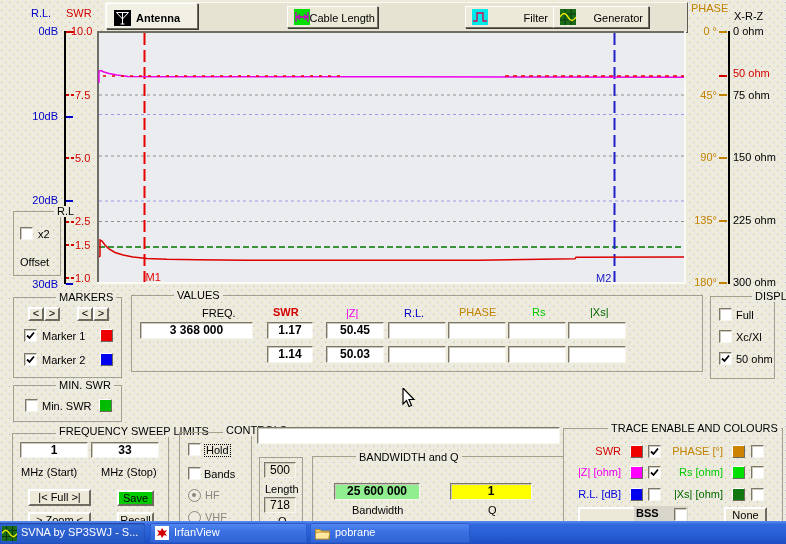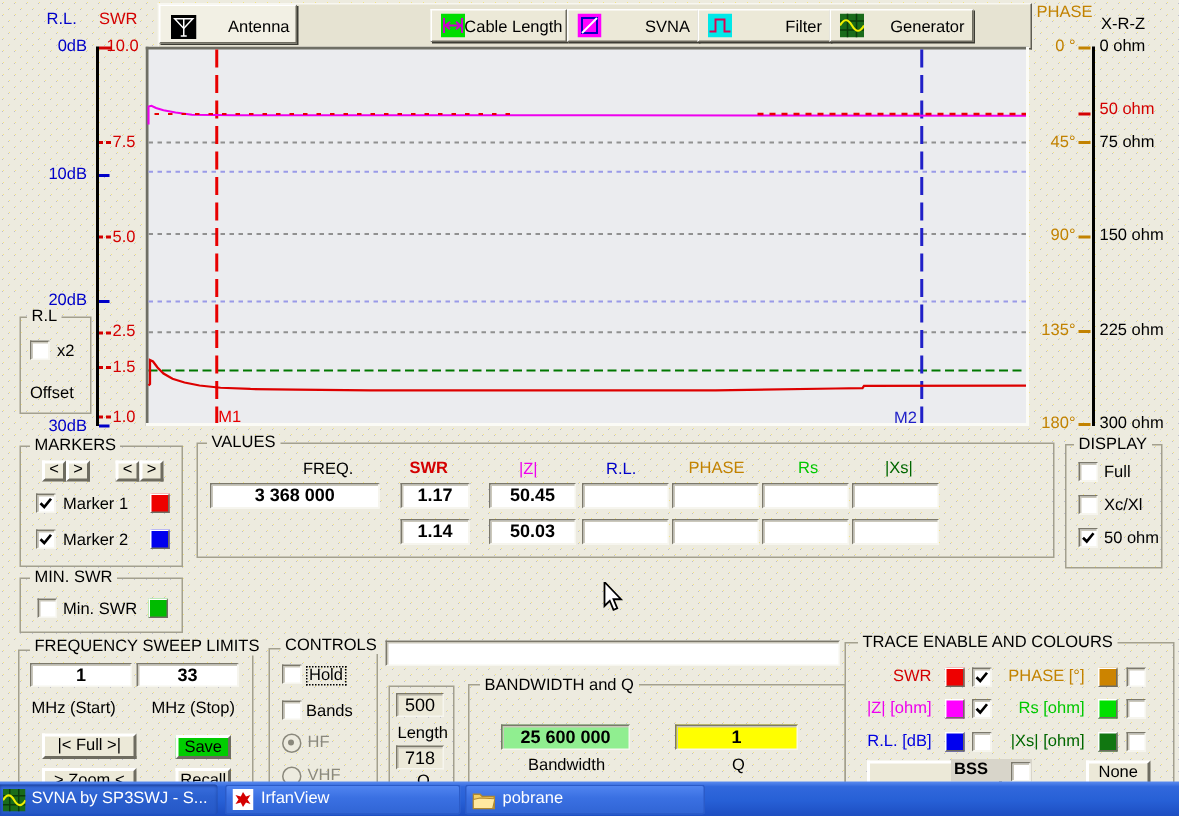--- a/index.html
+++ b/index.html
@@ -5,21 +5,21 @@
   font-family:"Liberation Sans",sans-serif;font-size:11px;color:#000;
   background-color:#EDEBDF;
   background-image:
    radial-gradient(circle 1px at 2.5px 1.5px, #F3E383 50%, transparent 51%),
    radial-gradient(circle 1px at 6.5px 5.5px, #F3E383 50%, transparent 51%),
    radial-gradient(circle 1px at 1.5px 2.5px, #BDBDCA 50%, transparent 51%),
    radial-gradient(circle 1px at 5.5px 6.5px, #BDBDCA 50%, transparent 51%);
   background-size:8px 8px;}
 .abs{position:absolute;}
 .grp{position:absolute;border:1px solid #A3A08E;}
-.glabel{position:absolute;background:#EDEBDF;padding:0 3px;line-height:11px;white-space:nowrap;}
+.glabel{position:absolute;background:#EDEBDF;padding:0 3px;line-height:11px;white-space:nowrap;margin-left:36px;}
 .btn{position:absolute;background:#ECE9D8;
   border:2px solid;border-color:#FFFFFF #6E6C60 #6E6C60 #FFFFFF;
   text-align:center;font-size:11px;line-height:12px;white-space:nowrap;}
 .tb{position:absolute;background:#FFFFFF;
   border:1px solid;border-color:#7B786B #F6F5EE #F6F5EE #7B786B;
   box-shadow:inset 1px 1px 0 #CBC8BB;
   text-align:center;font-weight:bold;font-size:12px;}
 .cb{position:absolute;width:11px;height:11px;background:#FFFFFF;
   border:1px solid;border-color:#7B786B #F6F5EE #F6F5EE #7B786B;
   box-shadow:inset 1px 1px 0 #CBC8BB;}
@@ -42,36 +42,28 @@
 <div class="lab" style="left:734px;top:11px;">X-R-Z</div>
 
 <div class="abs" style="left:105px;top:2px;width:581px;height:29px;background:#E6E3D2;
  border:1px solid;border-color:#F8F7F0 #5E5C52 #5E5C52 #F8F7F0;"></div>
 <div class="tab" style="left:106px;width:90px;top:3px;height:24px;background:#F2F0E4;">
   <div class="tabicon" style="left:7px;top:6px;"><svg width="17" height="16">
    <rect width="17" height="16" fill="#000"></rect>
    <path d="M2.5 2.5 L14.5 2.5 L8.5 9 Z" fill="none" stroke="#fff" stroke-width="1"></path>
    <path d="M8.5 2.5 L8.5 14 M6.5 14 L10.5 14" fill="none" stroke="#fff" stroke-width="1"></path>
   </svg></div>
-  <div class="tabtext" style="top:8px;right:4px;">Antenna</div>
+  <div class="tabtext" style="top:8px;right:17px;font-weight:bold;">Antenna</div>
 </div>
 <div class="tab" style="left:287px;width:89px;">
   <div class="tabicon"><svg width="16" height="16">
    <rect width="16" height="16" fill="#00DD00"></rect>
    <path d="M2 3 L2 13 M14 3 L14 13 M2.5 8 L13.5 8 M3 8 L6 5.5 M3 8 L6 10.5 M13 8 L10 5.5 M13 8 L10 10.5" fill="none" stroke="#CC00CC" stroke-width="1.3"></path>
   </svg></div>
   <div class="tabtext" style="right:2px;">Cable Length</div>
-</div>
-<div class="tab" style="left:378px;width:86px;">
-  <div class="tabicon"><svg width="16" height="16">
-   <rect width="16" height="16" fill="#FF00FF"></rect>
-   <rect x="3" y="3" width="10" height="10" fill="none" stroke="#0000BB" stroke-width="1.3"></rect>
-   <path d="M3 13 L13 3" stroke="#FFFFFF" stroke-width="1.3"></path>
-  </svg></div>
-  <div class="tabtext">SVNA</div>
 </div>
 <div class="tab" style="left:465px;width:87px;">
   <div class="tabicon"><svg width="16" height="16">
    <rect width="16" height="16" fill="#00E8E8"></rect>
    <path d="M1 12 L5 12 L5 4 L11 4 L11 12 L15 12" fill="none" stroke="#E00050" stroke-width="1.3"></path>
   </svg></div>
   <div class="tabtext">Filter</div>
 </div>
 <div class="tab" style="left:553px;width:94px;text-align:right;">
   <div class="tabicon"><svg width="16" height="16">

